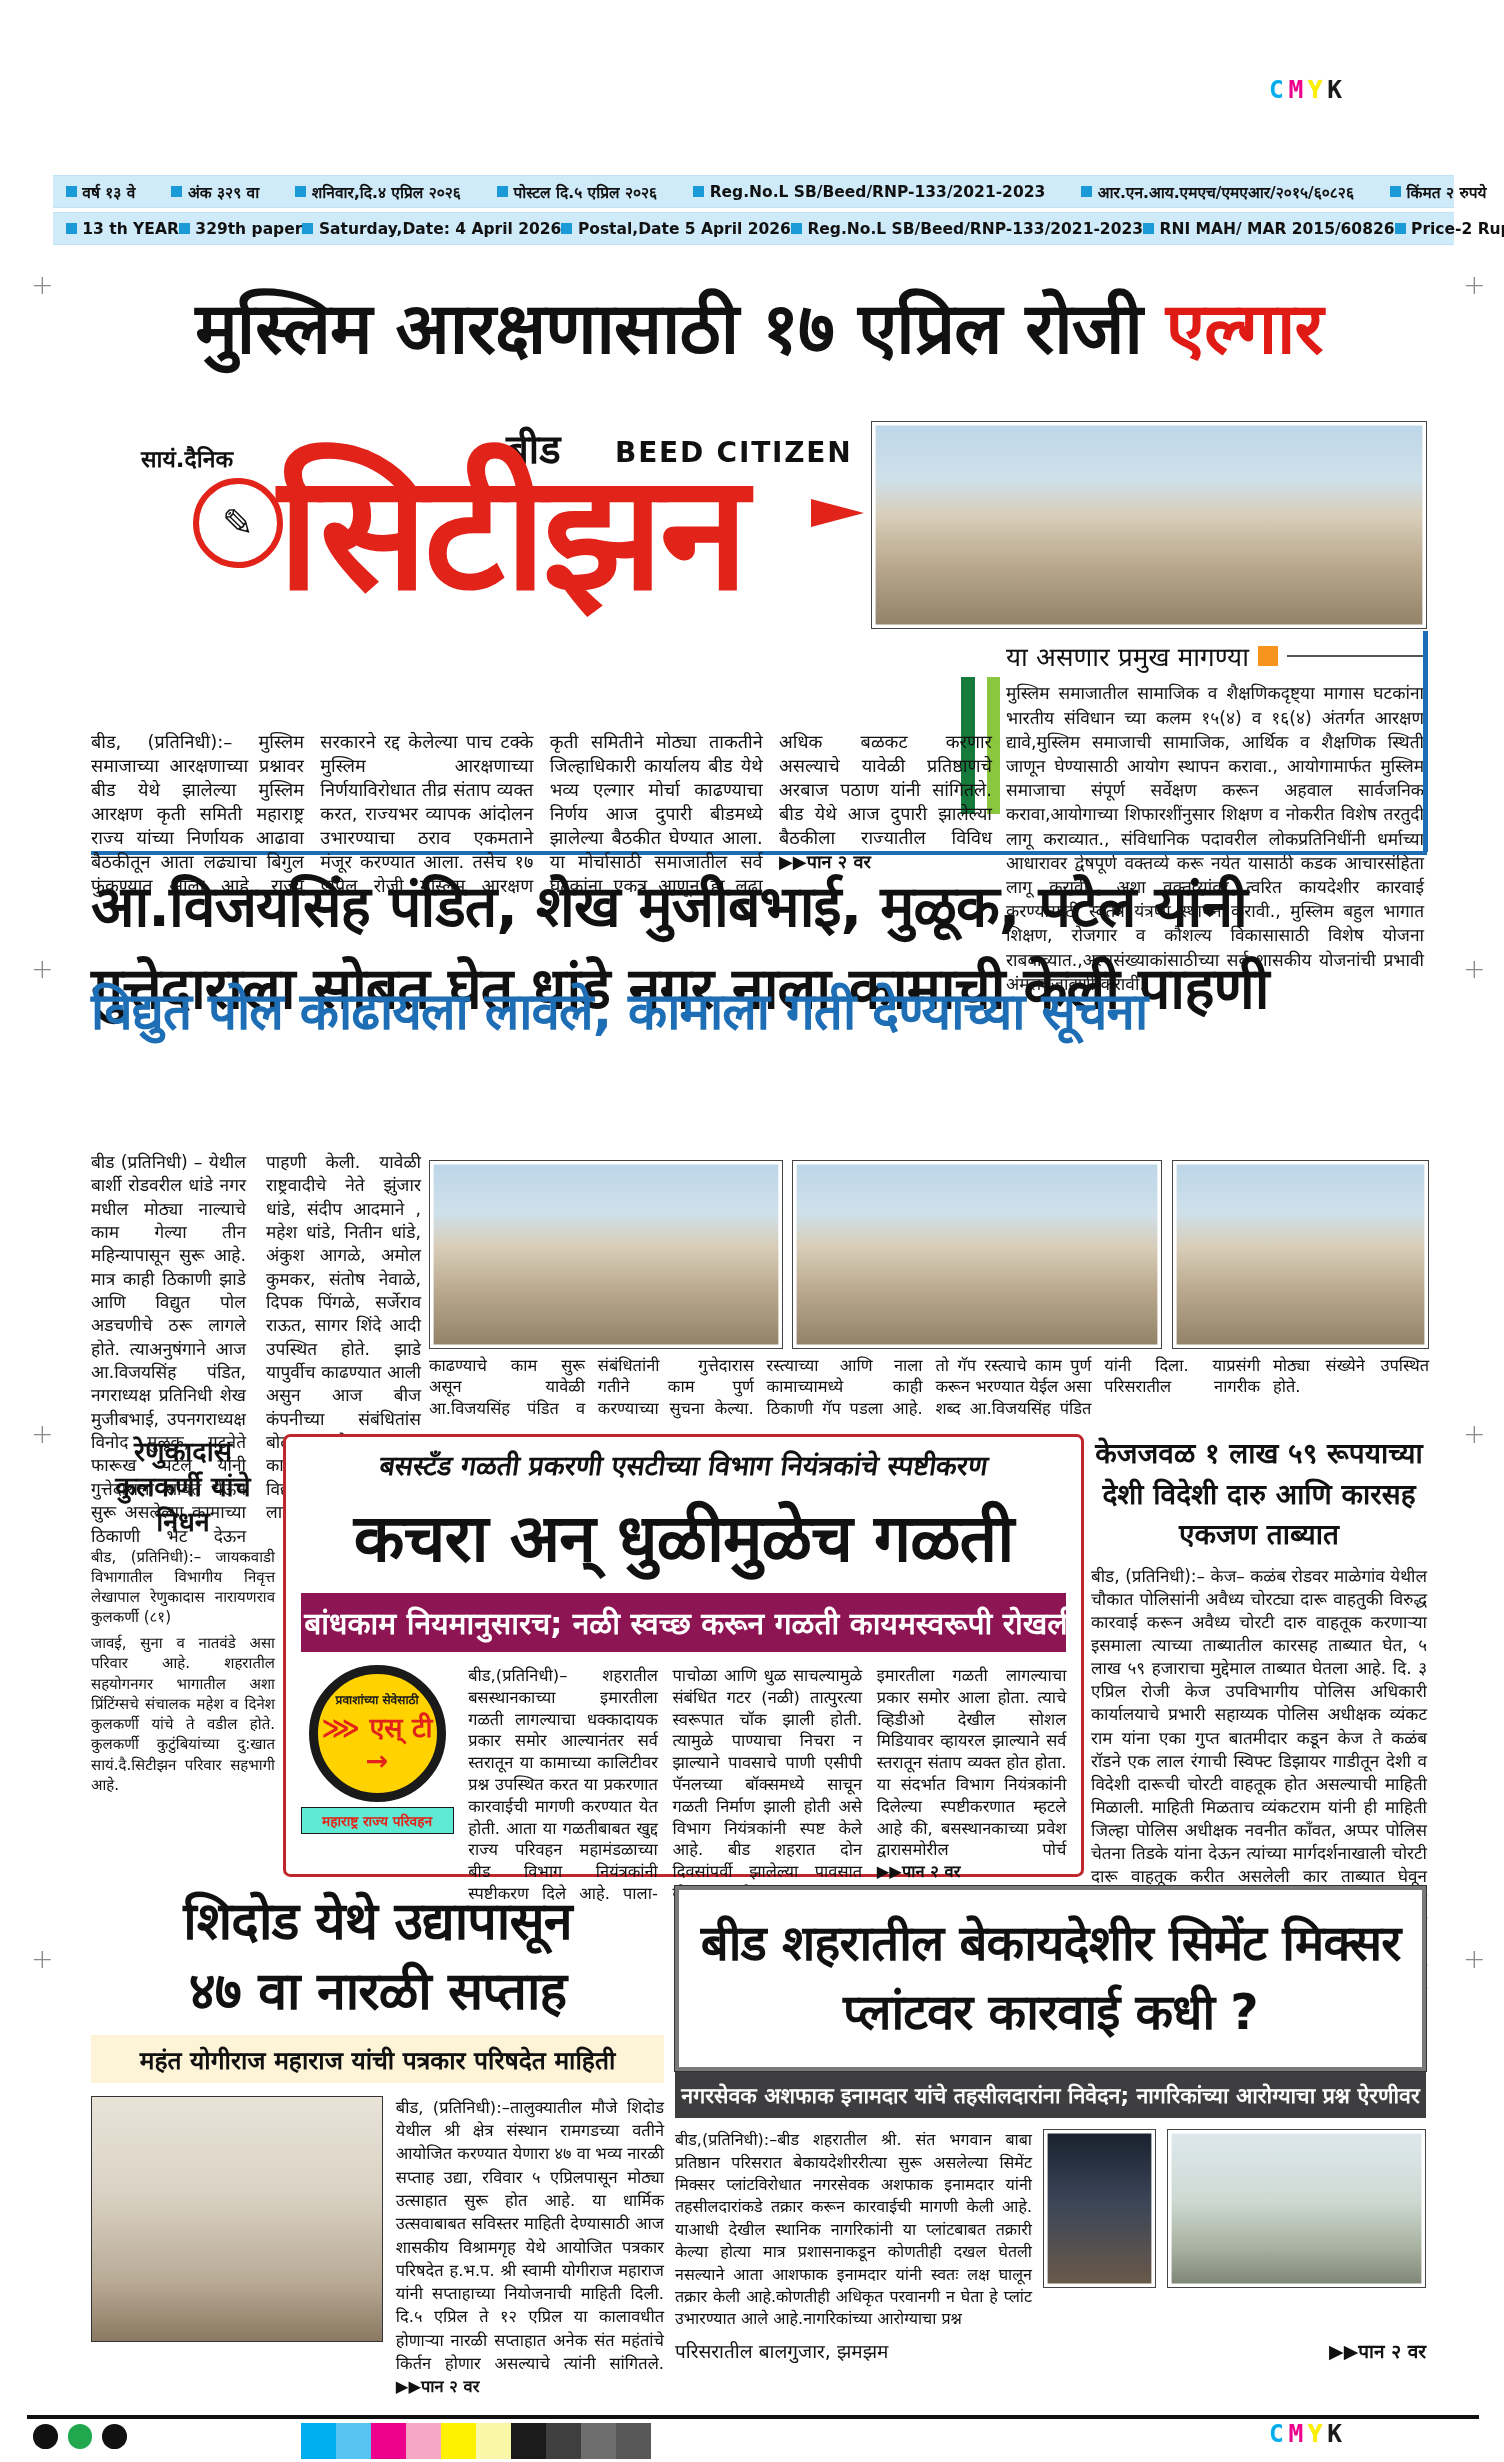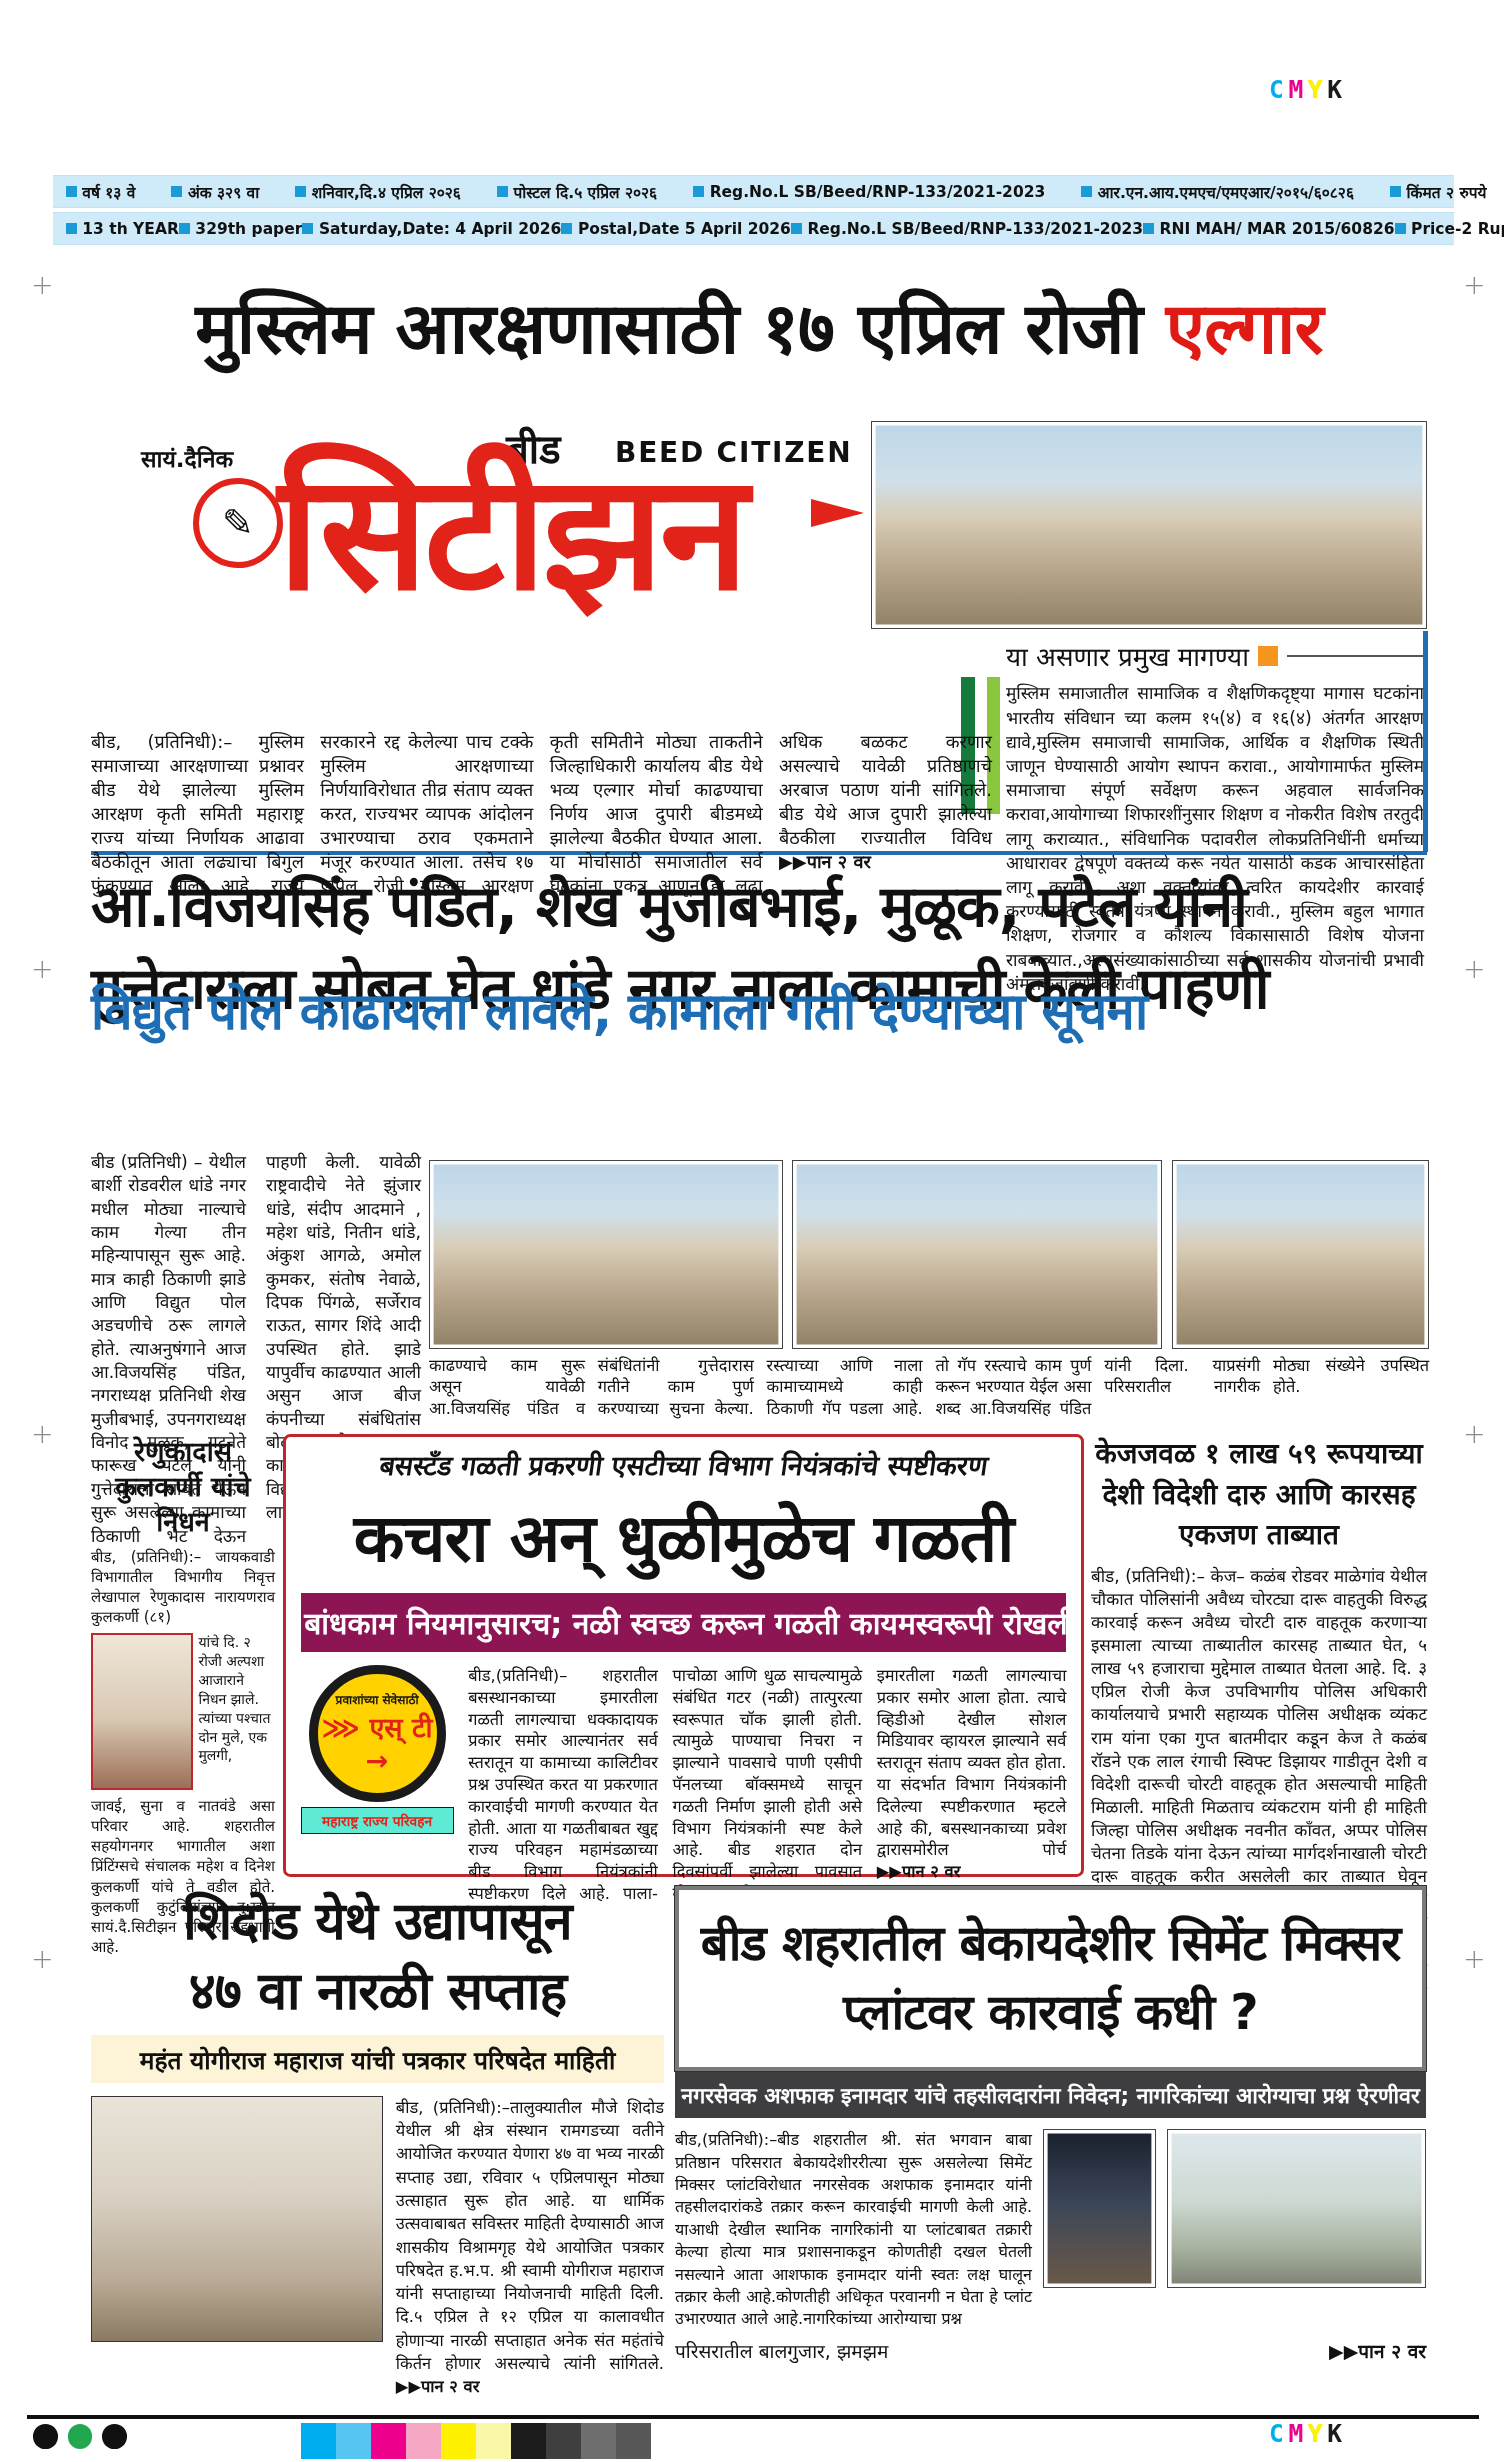--- a/index.html
+++ b/index.html
@@ -257,24 +257,20 @@
     <span>देऊन पाहणी केली. यावेळी राष्ट्रवादीचे नेते झुंजार धांडे, संदीप आदमाने , महेश धांडे, नितीन धांडे, अंकुश आगळे, अमोल कुमकर, संतोष नेवाळे, दिपक पिंगळे, सर्जेराव राऊत, सागर शिंदे आदी उपस्थित होते. झाडे यापुर्वीच काढण्यात आली असुन आज बीज कंपनीच्या संबंधितांस बोलावून घेऊन नाला कामाला अडसर ठरणारे विद्युत पोल काढायला लावले. पोल</span>
   </div>
   <div class="abs photo" style="left:429px;top:1160px;width:352px;height:187px;"></div>
   <div class="abs photo" style="left:792px;top:1160px;width:368px;height:187px;"></div>
   <div class="abs photo" style="left:1172px;top:1160px;width:255px;height:187px;"></div>
   <div class="abs caption6 just">काढण्याचे काम सुरू असून यावेळी आ.विजयसिंह पंडित व संबंधितांनी गुत्तेदारास गतीने काम पुर्ण करण्याच्या सुचना केल्या. रस्त्याच्या आणि नाला कामाच्यामध्ये काही ठिकाणी गॅप पडला आहे. तो गॅप रस्त्याचे काम पुर्ण करून भरण्यात येईल असा शब्द आ.विजयसिंह पंडित यांनी दिला. याप्रसंगी परिसरातील नागरीक मोठ्या संख्येने उपस्थित होते.</div>
 
   <div class="abs obit">
     <h3>रेणुकादास कुलकर्णी यांचे निधन</h3>
     <div class="b just">बीड, (प्रतिनिधी):– जायकवाडी विभागातील विभागीय निवृत्त लेखापाल रेणुकादास नारायणराव कुलकर्णी (८१)</div>
-    <div class="row">
-      <div class="ph"></div>
-      <div class="side">यांचे दि. २ रोजी अल्पशा आजाराने निधन झाले. त्यांच्या पश्चात दोन मुले, एक मुलगी,</div>
-    </div>
     <div class="b just" style="margin-top:5.5px;">जावई, सुना व नातवंडे असा परिवार आहे. शहरातील सहयोगनगर भागातील अशा प्रिंटिंग्सचे संचालक महेश व दिनेश कुलकर्णी यांचे ते वडील होते. कुलकर्णी कुटुंबियांच्या दु:खात सायं.दै.सिटीझन परिवार सहभागी आहे.</div>
   </div>
 
   <div class="abs centerbox">
     <div class="kicker nowrap">बसस्टँड गळती प्रकरणी एसटीच्या विभाग नियंत्रकांचे स्पष्टीकरण</div>
     <div class="bighead nowrap">कचरा अन् धुळीमुळेच गळती</div>
     <div class="purplebar nowrap">बांधकाम नियमानुसारच; नळी स्वच्छ करून गळती कायमस्वरूपी रोखली</div>
     <div class="content">
       <div class="stlogo">
         <div class="disc">

